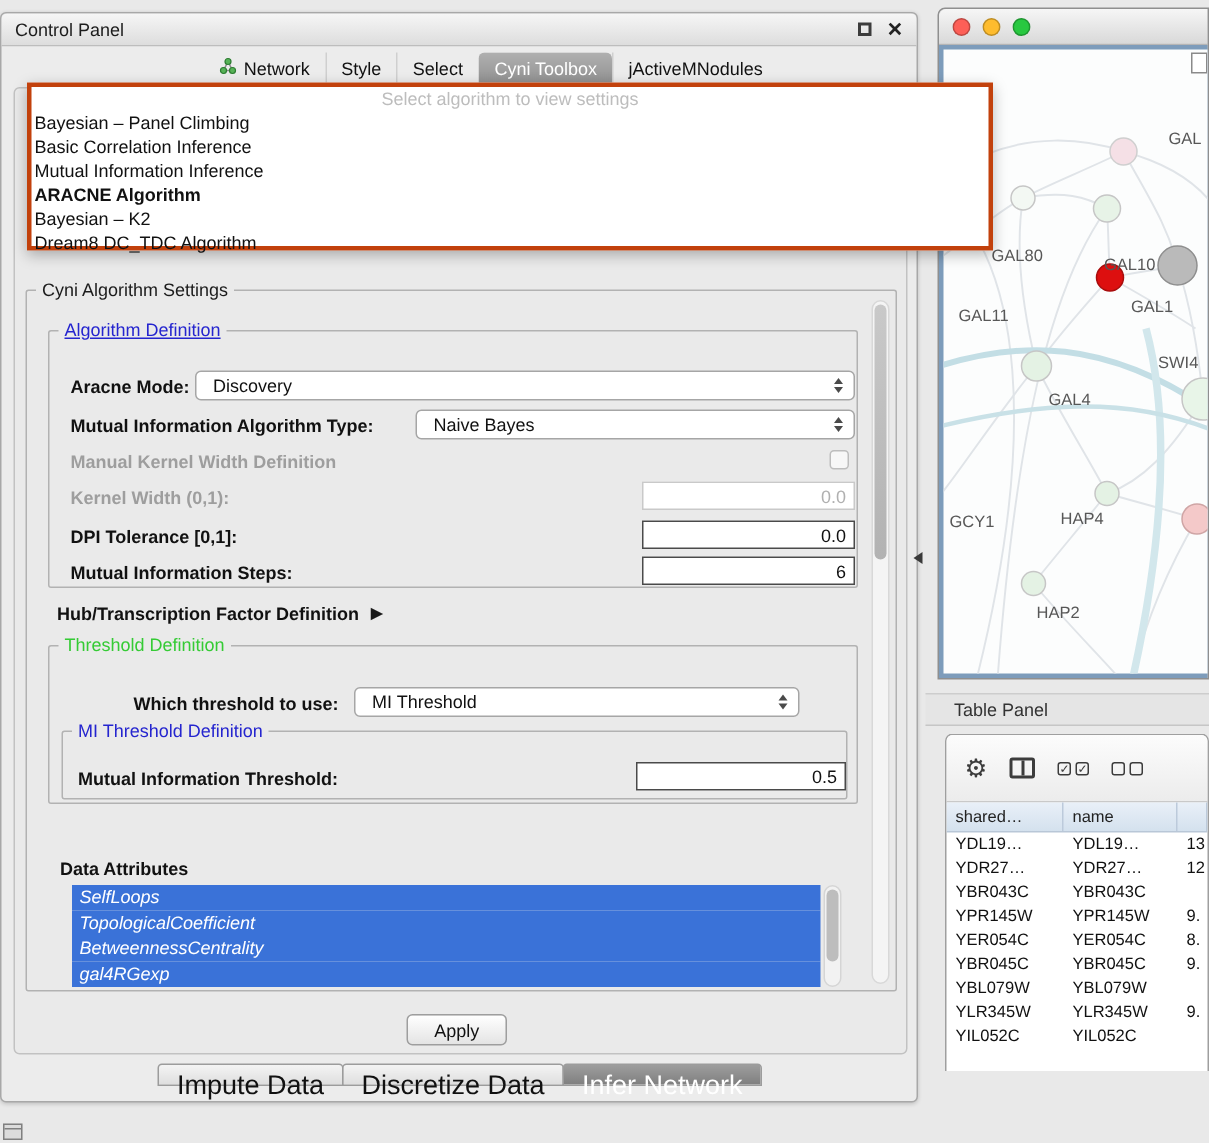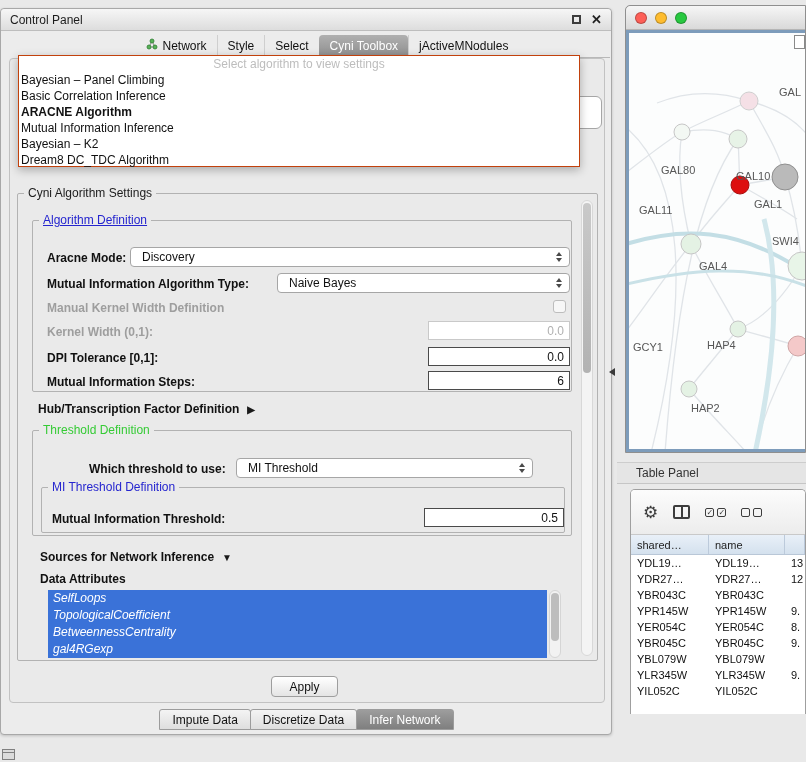--- a/index.html
+++ b/index.html
@@ -66,27 +66,27 @@
   .attr-scroll { position:absolute; left:501px; top:0; width:12px; height:68px; background:#f2f2f2; border:1px solid #d5d5d5; border-radius:6px; }
   .attr-thumb { position:absolute; left:1px; top:2px; width:8px; height:48px; background:#bdbdbd; border-radius:5px; }
 
   .v-scroll { position:absolute; right:4px; top:6px; width:12px; height:456px; background:#f4f4f4; border:1px solid #d8d8d8; border-radius:6px; }
   .v-thumb { position:absolute; left:1px; top:2px; width:8px; height:170px; background:linear-gradient(#c9c9c9,#b2b2b2); border-radius:5px; }
 
   .apply { position:absolute; left:270px; top:667px; width:67px; height:21px; font-size:12px; color:#111;
         background:linear-gradient(#ffffff,#e4e4e4); border:1px solid #9e9e9e; border-radius:4px; font-family:"Liberation Sans",sans-serif; }
 
   .bottom-tabs { position:absolute; left:0; top:700px; width:612px; display:flex; justify-content:center; }
-  .btab { font-size:12px; height:21px; padding:3px 12px 4px; background:linear-gradient(#f4f4f4,#dedede);
+  .btab { font-size:18px; height:15px; padding:3px 12px 4px; background:linear-gradient(#f4f4f4,#dedede);
         border:1px solid #9c9c9c; margin-left:-1px; color:#111; border-radius:3px 3px 0 0; }
   .btab.active { background:linear-gradient(#9d9d9d,#7f7f7f); color:#fff; }
 
   
-  .popup { position:absolute; left:18px; top:55px; width:562px; height:112px; background:#fff;
-        border:1px solid #c2410c; box-shadow:0 3px 9px rgba(0,0,0,.28); z-index:40; }
+  .popup { position:absolute; left:18px; top:55px; width:644px; height:112px; background:#fff;
+        border:3px solid #c2410c; box-shadow:0 3px 9px rgba(0,0,0,.28); z-index:40; }
   .popup-placeholder { height:15px; line-height:15px; text-align:center; color:#bdbdbd; font-size:12px; margin-top:1px; }
   .dd-item { height:16px; line-height:16px; font-size:12px; padding-left:2px; color:#111; white-space:nowrap; }
   .dd-item.sel { font-weight:bold; }
 
   .divider-arrow { position:absolute; left:609px; top:368px; width:0; height:0;
         border-top:4px solid transparent; border-bottom:4px solid transparent; border-right:6px solid #3a3a3a; }
 
   
   .net-window { position:absolute; left:625px; top:5px; width:181px; height:448px; border:1px solid #8f8f8f;
         border-radius:5px 0 0 0; background:#dedede; }
@@ -218,24 +218,20 @@
             </span>
         </div>
 
         <div class="group mi-group">
           <span class="group-title" style="color: rgb(37, 37, 207);">MI Threshold Definition</span>
           <span class="lbl b" style="left:10px;top:24px">Mutual Information Threshold:</span>
           <input class="field emph" style="left: 382px; top: 20px; width: 140px;" value="0.5">
         </div>
       </div>
 
-      <div class="src-row" style="left:22px;top:356px">
-        <span>Sources for Network Inference</span>
-        <span class="tri">▼</span>
-      </div>
 
       <span class="attrs-label">Data Attributes</span>
 
       <div class="attr-list-wrap">
         <div class="attr-list">
             <div class="attr-item" style="background: rgb(58, 114, 216);">SelfLoops</div>
             <div class="attr-item" style="background: rgb(58, 114, 216);">TopologicalCoefficient</div>
             <div class="attr-item" style="background: rgb(58, 114, 216);">BetweennessCentrality</div>
             <div class="attr-item" style="background: rgb(58, 114, 216);">gal4RGexp</div>
           </div>
@@ -256,22 +252,22 @@
         <div class="btab">Discretize Data</div>
         <div class="btab active">Infer Network</div>
       </div>
   </section>
 
   <div class="popup">
     <div class="popup-placeholder">Select algorithm to view settings</div>
     <div>
         <div class="dd-item">Bayesian – Panel Climbing</div>
         <div class="dd-item">Basic Correlation Inference</div>
+        <div class="dd-item">Mutual Information Inference</div>
         <div class="dd-item sel">ARACNE Algorithm</div>
-        <div class="dd-item">Mutual Information Inference</div>
         <div class="dd-item">Bayesian – K2</div>
         <div class="dd-item">Dream8 DC_TDC Algorithm</div>
       </div>
   </div>
 
   <div class="divider-arrow"></div>
 
   <section class="net-window">
     <div class="net-titlebar">
       <span class="tl" style="background: rgb(253, 95, 87);"></span>

